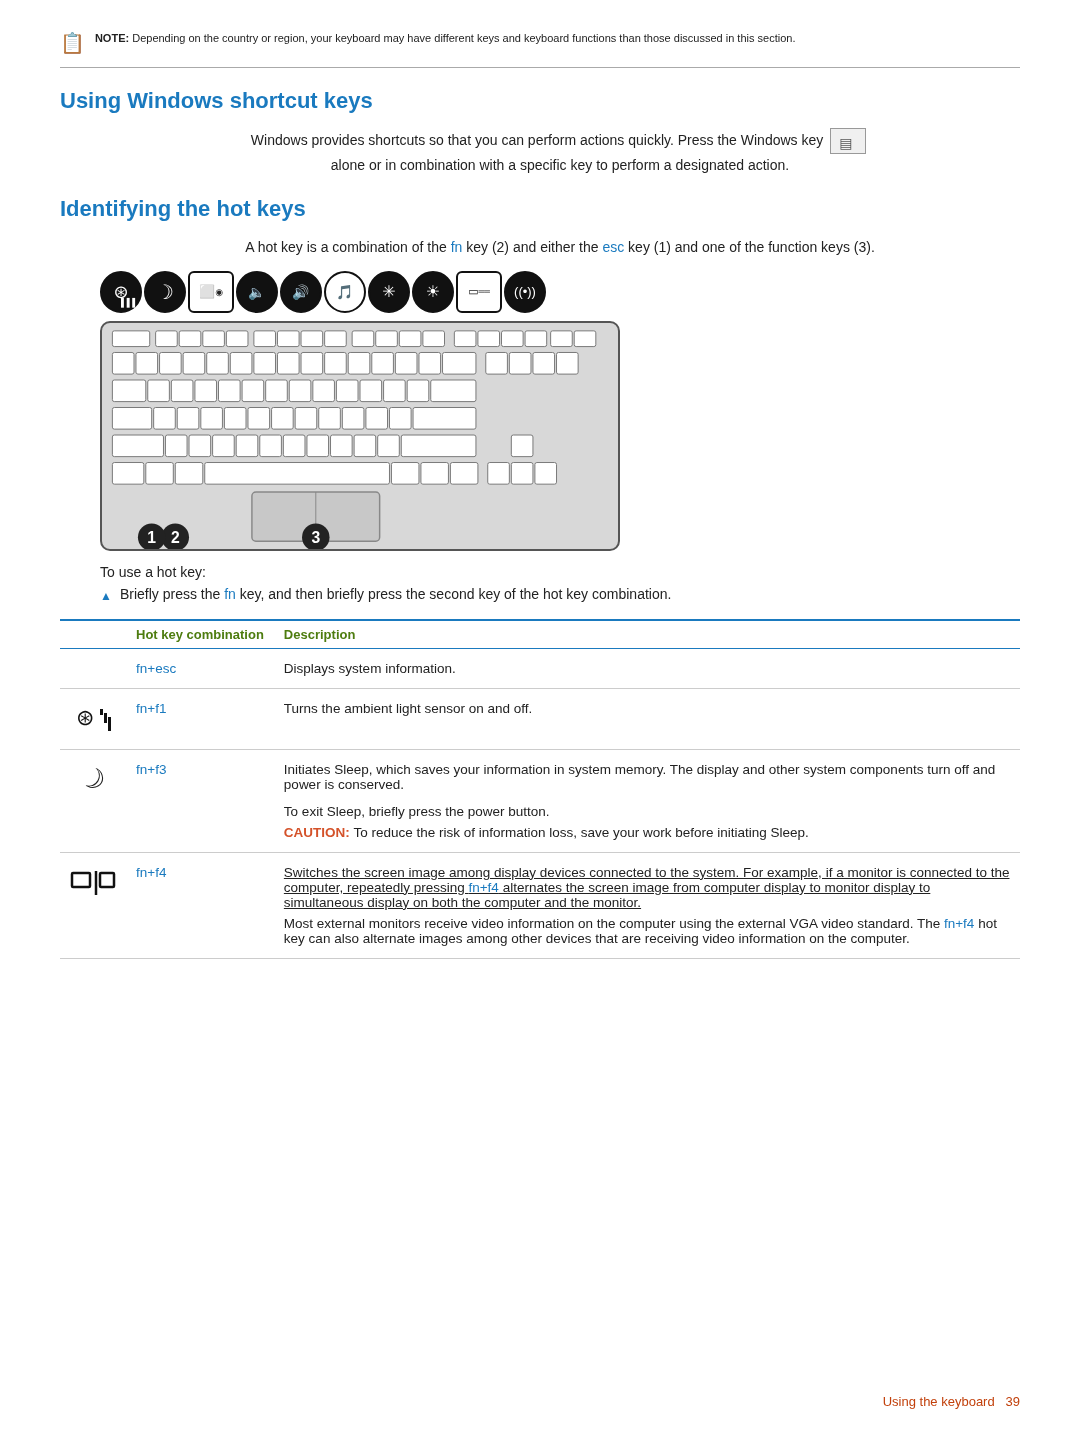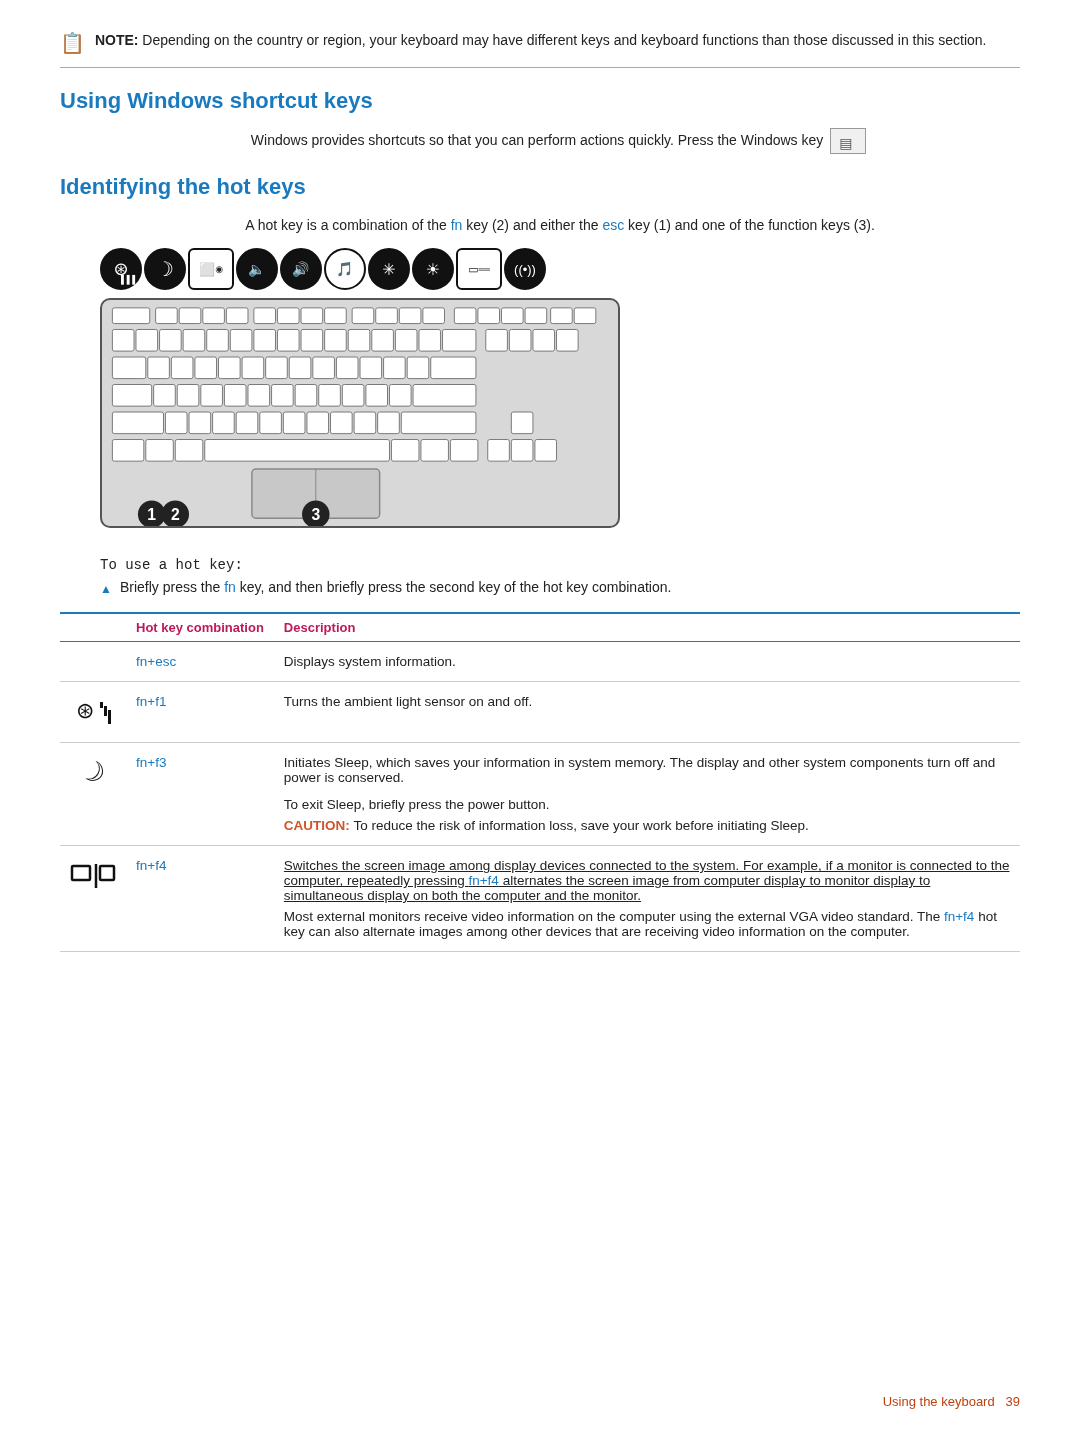--- a/index.html
+++ b/index.html
@@ -21,21 +21,21 @@
       border-bottom: 1px solid #aaa;
       padding-bottom: 12px;
       margin-bottom: 20px;
     }
     .note-icon {
       font-size: 20px;
       margin-top: 1px;
       flex-shrink: 0;
     }
     .note-text {
-      font-size: 14px;
+      font-size: 11px;
       line-height: 1.5;
     }
     .note-label {
       font-weight: bold;
     }
 
     
     .section-heading {
       color: #1a7abf;
       font-size: 22px;
@@ -133,21 +133,21 @@
     }
     .hotkey-table thead tr {
       border-top: 2px solid #1a7abf;
       border-bottom: 1px solid #1a7abf;
     }
     .hotkey-table th {
       text-align: left;
       padding: 6px 10px;
       font-weight: bold;
       font-size: 13px;
-      color: #be185d;
+      color: #4d7c0f;
     }
     .hotkey-table td {
       padding: 12px 10px;
       vertical-align: top;
     }
     .hotkey-table tbody tr {
       border-bottom: 1px solid #ccc;
     }
     .hotkey-table tbody tr:first-child {
       border-top: none;
@@ -201,20 +201,21 @@
     <span>Depending on the country or region, your keyboard may have different keys and keyboard functions than those discussed in this section.</span>
   </div>
 </div>
 
 <div class="section-heading">Using Windows shortcut keys</div>
 
 <div class="body-text">
   <span>Windows provides shortcuts so that you can perform actions quickly. Press the Windows key</span>
   <span class="win-key-img"></span>
   <br>
+  <span>alone or in combination with a specific key to perform a designated action.</span>
 </div>
 
 <div class="section-heading" style="margin-top:20px;">Identifying the hot keys</div>
 
 <div class="body-text">
   <span>A hot key is a combination of the</span>
   <span class="fn-text">fn</span>
   <span>key (2) and either the</span>
   <span class="fn-text">esc</span>
   <span>key (1) and one of the function keys (3).</span>
@@ -364,21 +365,21 @@
 
     <circle cx="72" cy="218" r="14" fill="#222"></circle>
     <text x="72" y="224" text-anchor="middle" fill="#fff" font-size="16" font-weight="bold">2</text>
     <circle cx="48" cy="218" r="14" fill="#222"></circle>
     <text x="48" y="224" text-anchor="middle" fill="#fff" font-size="16" font-weight="bold">1</text>
     <circle cx="215" cy="218" r="14" fill="#222"></circle>
     <text x="215" y="224" text-anchor="middle" fill="#fff" font-size="16" font-weight="bold">3</text>
   </svg>
 </div>
 
-<p class="to-use" style="margin-left:40px; margin-top:26px; margin-bottom:6px;font-family:Liberation Mono, monospace;">To use a hot key:</p>
+<p class="to-use" style="margin-left:40px; margin-top:10px; margin-bottom:6px;">To use a hot key:</p>
 
 <div class="bullet-item">
   <span class="bullet-triangle">▲</span>
   <span>
     <span>Briefly press the</span>
     <span class="fn-text">fn</span>
     <span>key, and then briefly press the second key of the hot key combination.</span>
   </span>
 </div>
 

